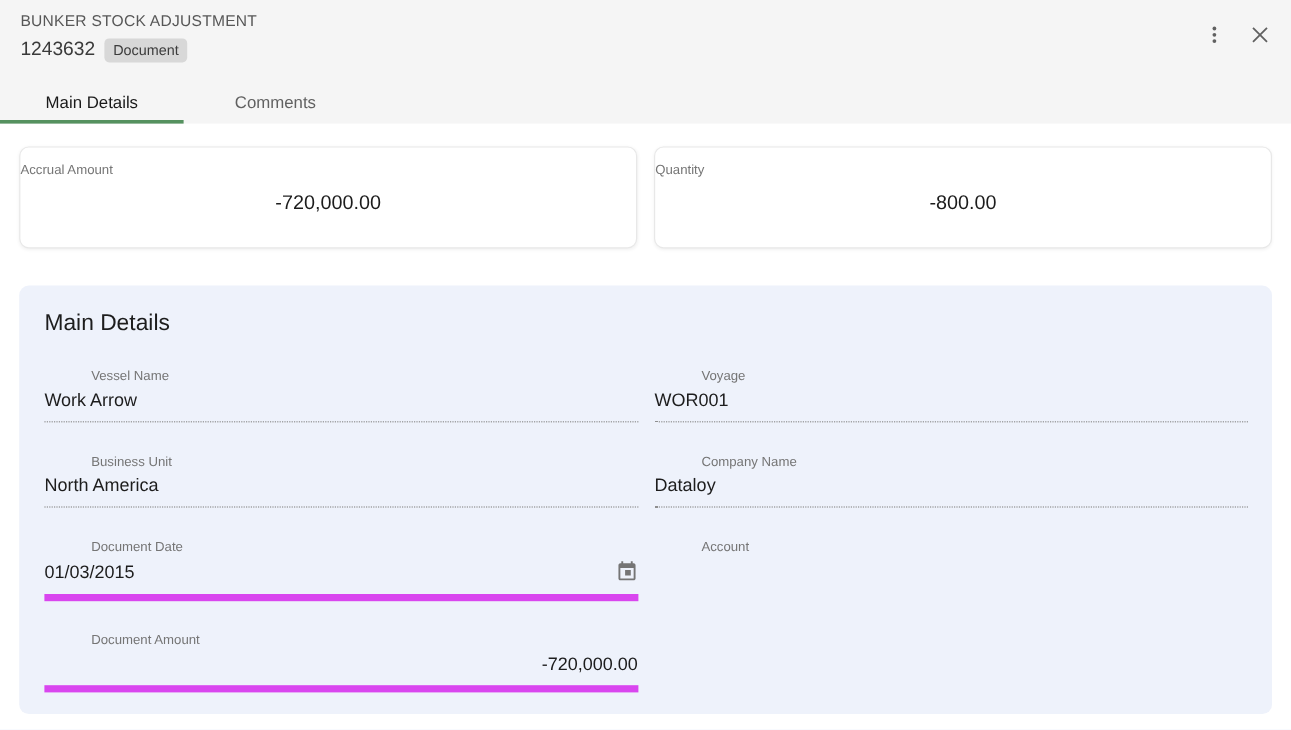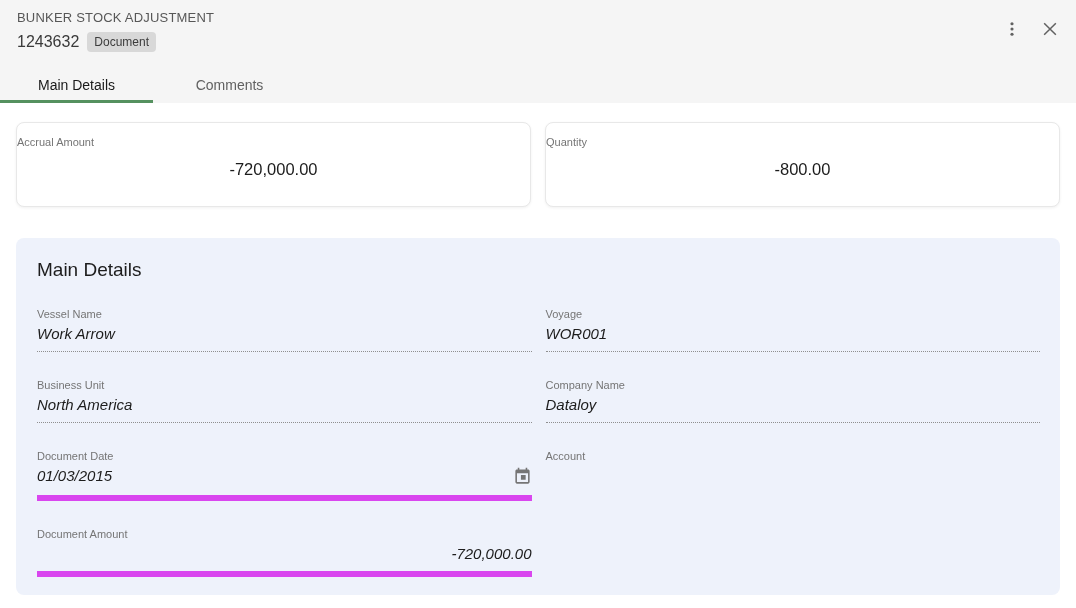--- a/index.html
+++ b/index.html
@@ -89,27 +89,26 @@
   .details-heading {
     margin:0 0 27px 0;
     font-size:19px; font-weight:400; color:#1d1d1d;
   }
   .fields-grid {
     display:grid;
     grid-template-columns:1fr 1fr;
     column-gap:14px;
     row-gap:27px;
   }
-  .field-label { font-size:11px; color:#757575; margin-bottom:5px; }
+  .field-label { font-size:11px; color:#757575; margin-bottom:5px;margin-left:39px; }
   .field-value {
-    display:flex; align-items:flex-start; justify-content:space-between;
+    display:flex; align-items:flex-end; justify-content:space-between;
     font-size:15px; color:#1d1d1d;
     padding-bottom:9px;
     min-height:27px;
-    font-style:italic;
   }
   .field.dotted .field-value { border-bottom:1px dotted #8f8f8f; }
   .field.solid  .field-value { border-bottom:6px solid #d946ef; }
   .field.align-right .value-text { width:100%; text-align:right; }
   .cal-icon { flex:none; margin-left:8px; cursor:pointer; display:flex; }
   .empty-cell { visibility:hidden; }
 </style>
 </head>
 <body>
 

